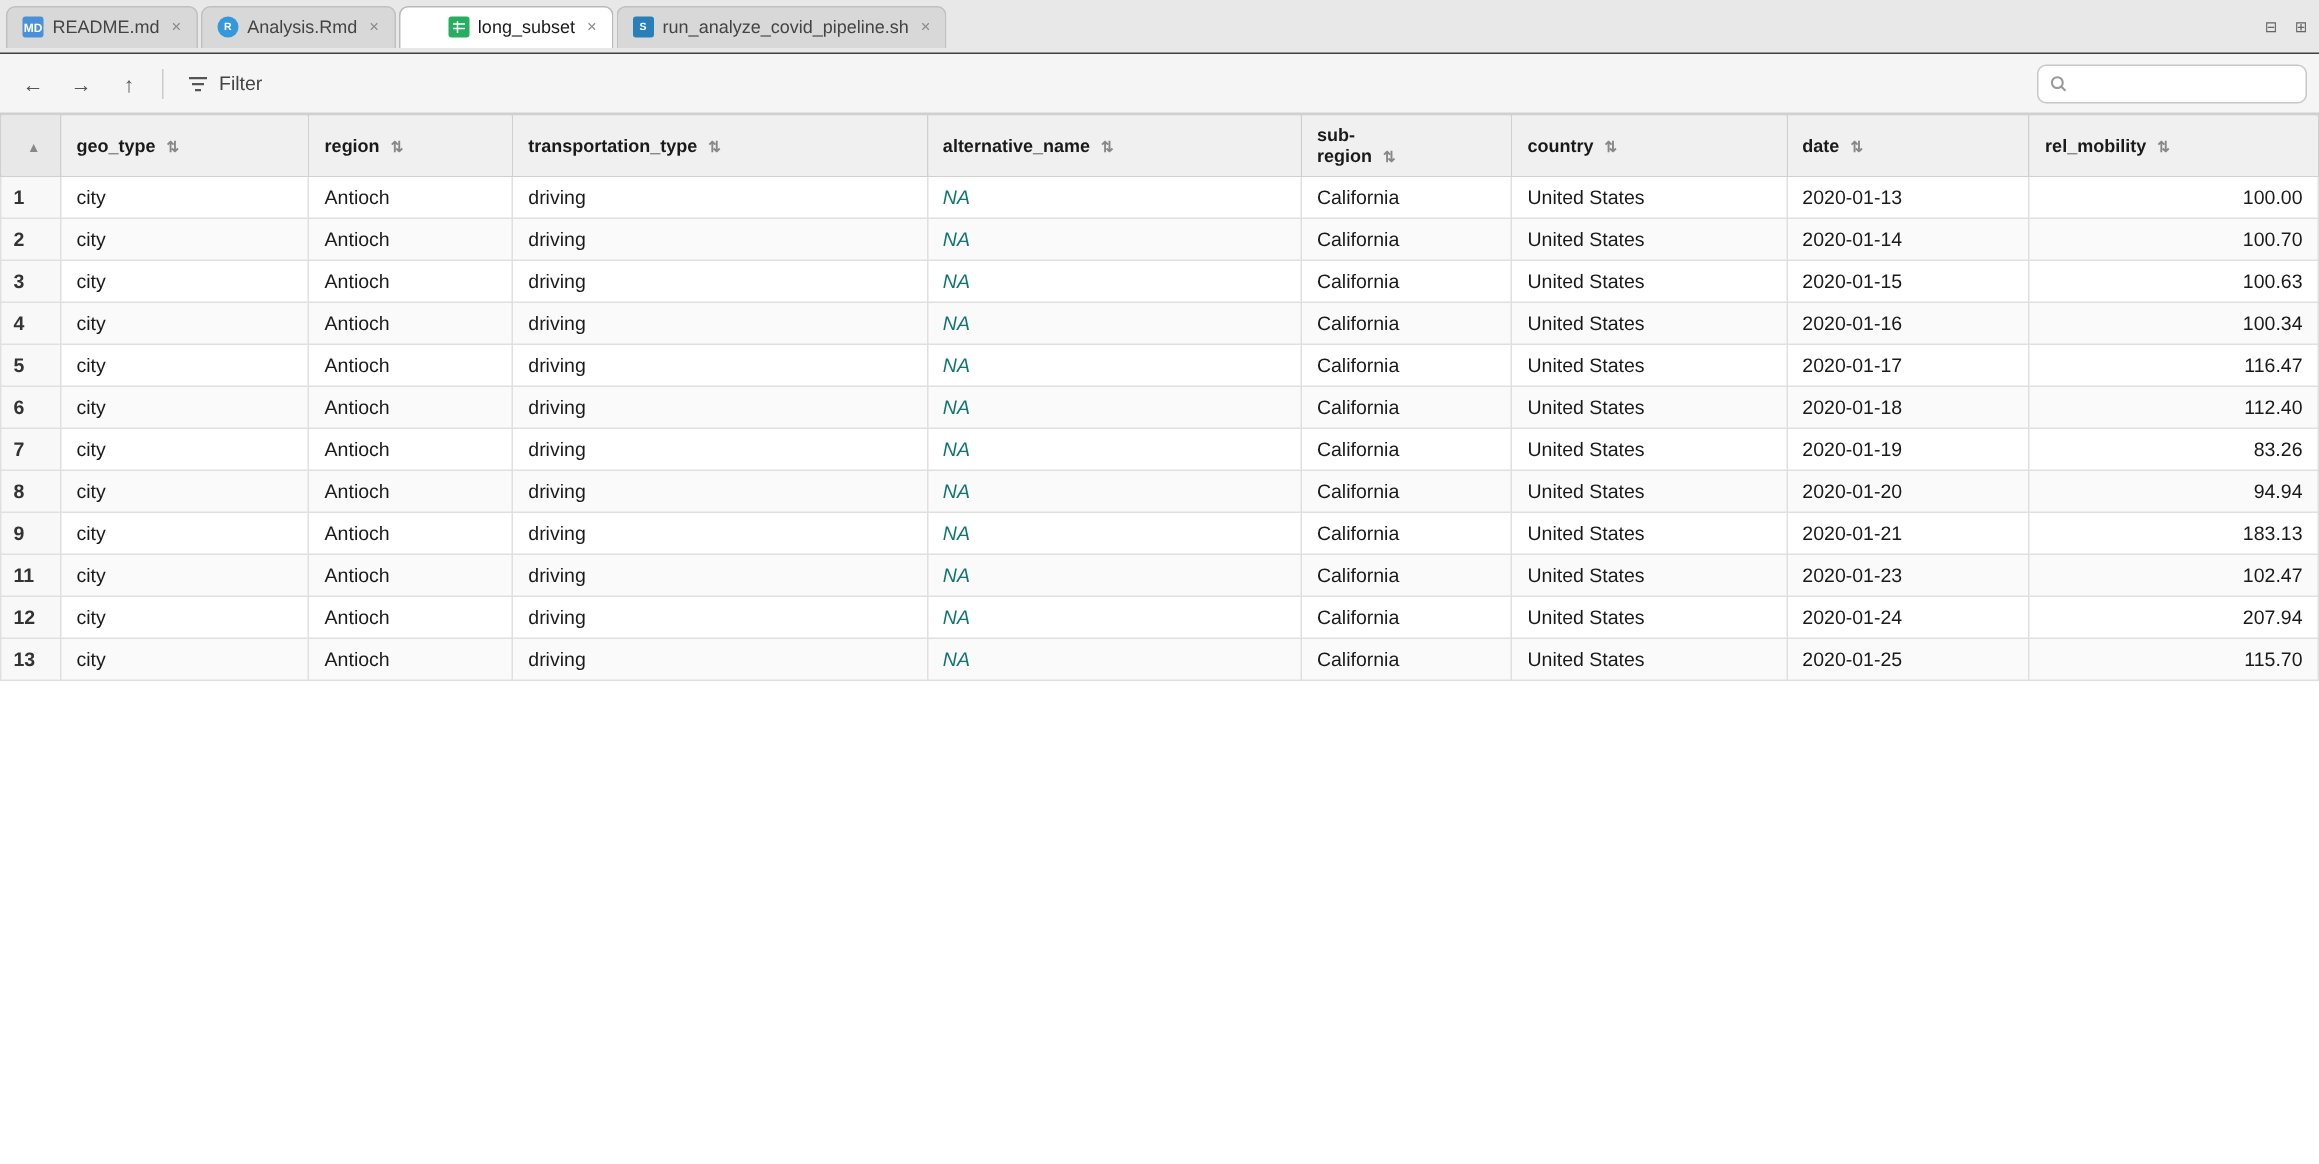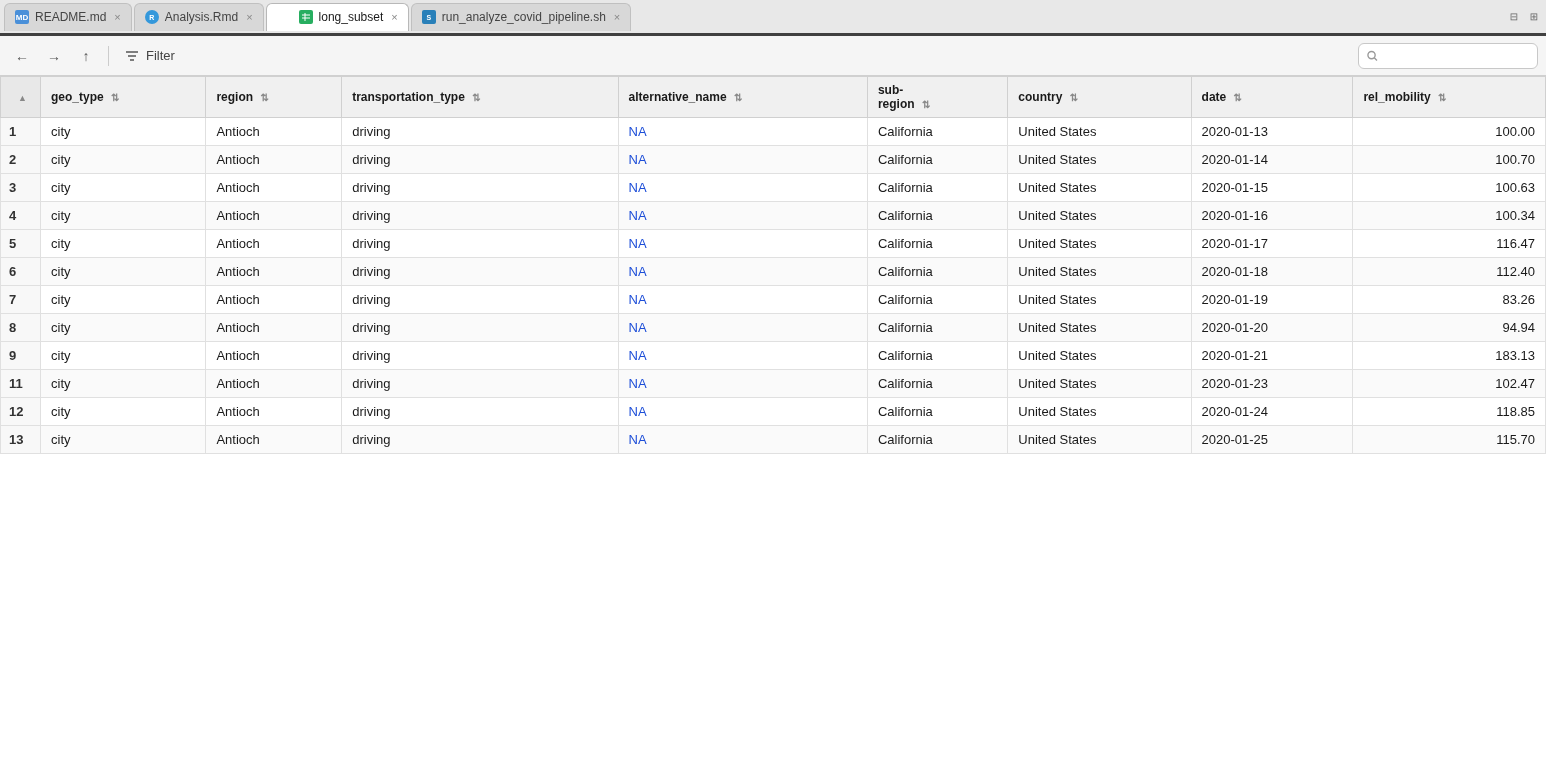--- a/index.html
+++ b/index.html
@@ -15,21 +15,21 @@
       color: #1a1a1a;
       width: 1546px;
       min-height: 776px;
     }
 
     
     .tab-bar {
       display: flex;
       align-items: center;
       background: #e8e8e8;
-      border-bottom: 3px solid #404040;
+      border-bottom: 1px solid #404040;
       height: 36px;
       padding: 0 4px;
       gap: 2px;
     }
 
     .tab {
       display: flex;
       align-items: center;
       padding: 0 10px;
       height: 28px;
@@ -198,21 +198,22 @@
 
     td.row-num {
       text-align: left;
       font-weight: 600;
       background: #f8f8f8;
       color: #333;
       padding-left: 8px;
     }
 
     td.na-value {
-      color: #1d4ed8;
+      color: #0f766e;
+      font-style: italic;
     }
 
     td.numeric {
       text-align: right;
     }
 
     tbody tr:nth-child(even) {
       background: #fafafa;
     }
 
@@ -510,21 +511,21 @@
         </tr>
         <tr>
           <td class="row-num">12</td>
           <td>city</td>
           <td>Antioch</td>
           <td>driving</td>
           <td class="na-value">NA</td>
           <td>California</td>
           <td>United States</td>
           <td>2020-01-24</td>
-          <td class="numeric">118.85</td>
+          <td class="numeric">207.94</td>
         </tr>
         <tr>
           <td class="row-num">13</td>
           <td>city</td>
           <td>Antioch</td>
           <td>driving</td>
           <td class="na-value">NA</td>
           <td>California</td>
           <td>United States</td>
           <td>2020-01-25</td>

